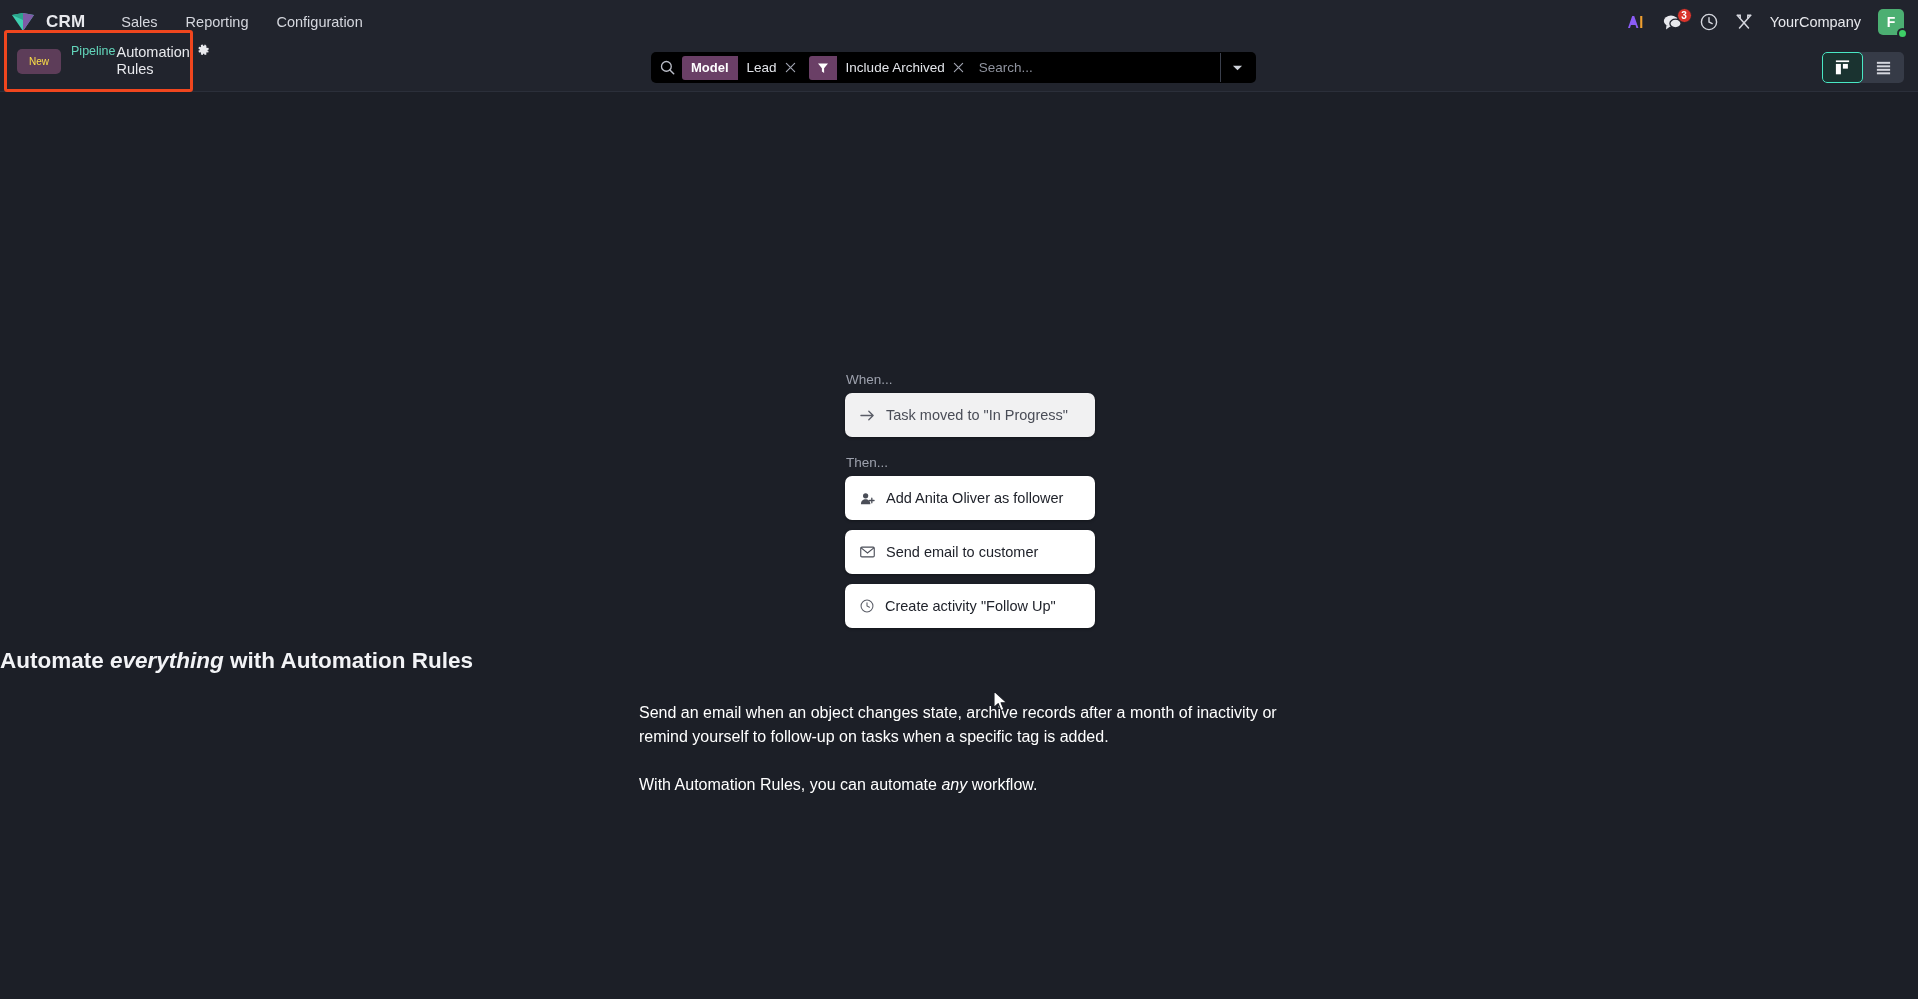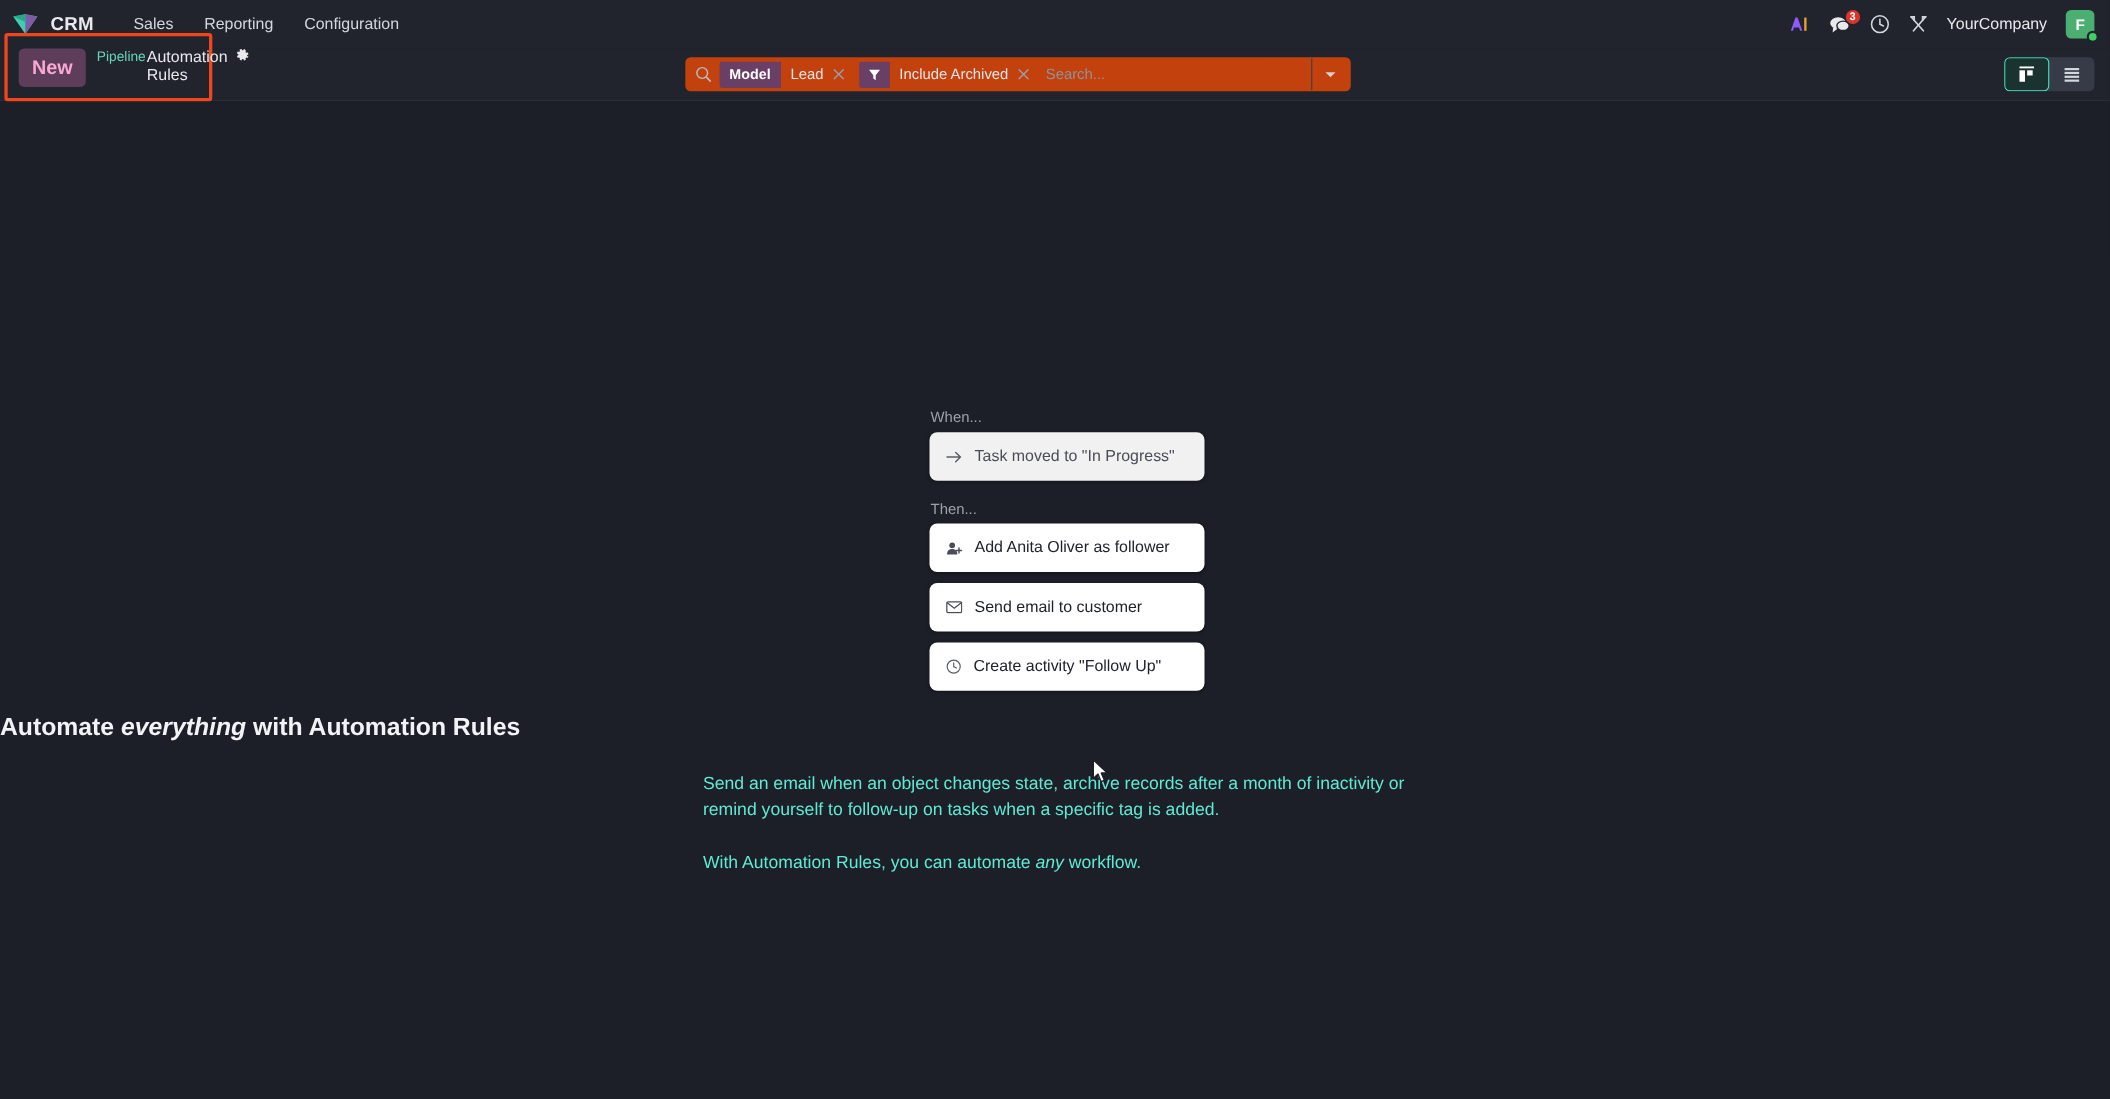--- a/index.html
+++ b/index.html
@@ -68,34 +68,34 @@
   
   .breadcrumb-wrap {
     position:absolute; left:4px; top:-14px;
     width:189px; height:62px;
     border:3px solid #f0461e; border-radius:3px;
     display:flex; align-items:center; padding-left:10px;
     background:#21242d;
     z-index: 6;
   }
   .new-btn {
-    background:#5d3d59; color:#f9a8d4; font-size:18px; font-weight:700;
+    background:#5d3d59; color:#fde047; font-size:10px; font-weight:400;
     padding:7px 12px; border-radius:5px; cursor:pointer; margin-right:10px;
   }
   .crumbs { display:flex; flex-direction:row; gap:1px; line-height:1.15; }
   .crumb-parent { color:#63d6bb; font-size:12.5px; cursor:pointer; }
   .crumb-current-row { display:flex; align-items:flex-start; gap:7px; }
   .crumb-current { color:#e8e9ed; font-size:14.5px; }
   .gear-icon { color:#e8e9ed; display:flex; align-items:center; cursor:pointer; }
 
   
   .search-widget {
-    position:absolute; left:623px; top:8px;
+    position:absolute; left:651px; top:8px;
     width:605px; height:31px;
-    background:#c2410c; border-radius:5px;
+    background:#000000; border-radius:5px;
     display:flex; align-items:center; padding:0 2px 0 9px;
   }
   .search-magnifier { color:#b9bcc6; display:flex; align-items:center; margin-right:7px; }
   .facet {
     display:flex; align-items:center; height:24px; margin-right:6px;
     border-radius:3px; overflow:hidden;
   }
   .facet-key {
     background:#6a3f66; color:#fff; font-size:13px; font-weight:700;
     padding:0 9px; height:24px; display:flex; align-items:center;
@@ -158,21 +158,21 @@
   .flow-card + .flow-label { margin-top:18px; }
   .flow-card.action { margin-bottom:10px; }
   .flow-ico { display:flex; align-items:center; color:#4a4d57; flex:0 0 auto; }
 
   .hero { position:absolute; left:0; right:0; top:556px; }
   .hero-title {
     color:#f2f3f6; font-size:22.5px; font-weight:700; margin-bottom:27px;
   }
   .hero-title i { font-style:italic; }
   .hero-p {
-    color:#5eead4; font-size:16px; line-height:1.47;
+    color:#ffffff; font-size:16px; line-height:1.47;
     max-width:640px; margin:0 auto;
   }
   .hero-p.second { margin-top:25px; }
   .hero-p i { font-style:italic; }
 
   
   .cursor { position:absolute; left:993px; top:598px; z-index:9; }
 </style>
 </head>
 <body>

